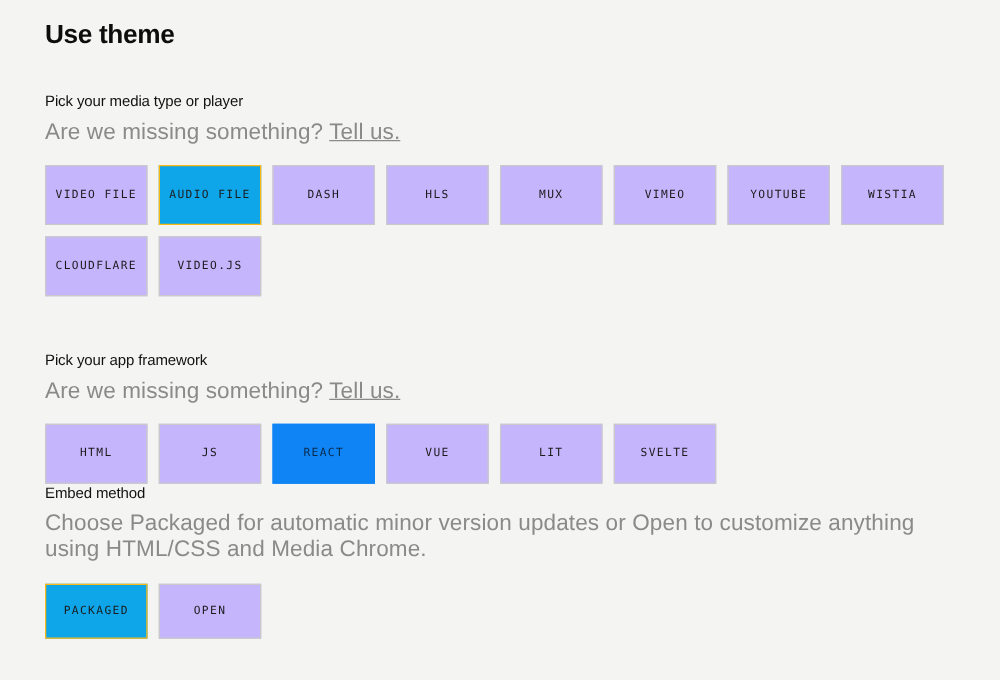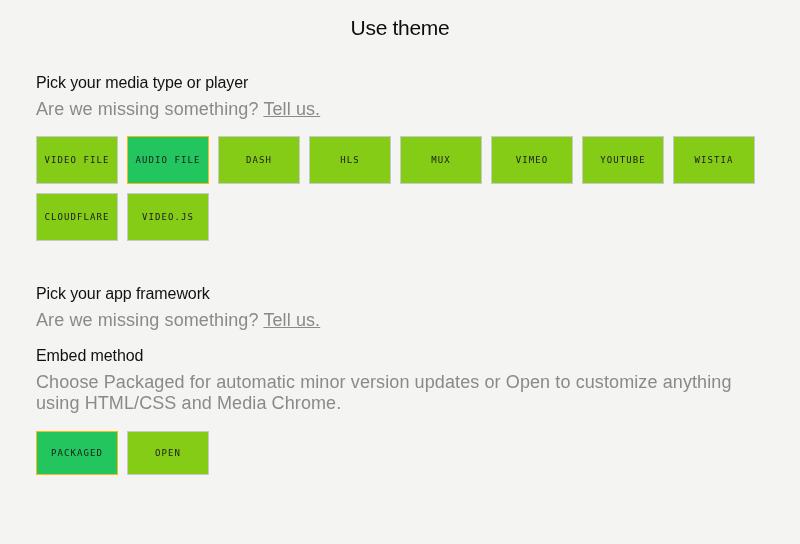--- a/index.html
+++ b/index.html
@@ -15,35 +15,34 @@
     overflow: hidden;
   }
 
   .page {
     padding: 16px 36px 0 36px;
     box-sizing: border-box;
   }
 
   .page-title {
     font-size: 21px;
-    font-weight: normal;
+    font-weight: bold;
     letter-spacing: -0.3px;
     margin: 0 0 34px 0;
     color: #0d0d0d;
-    text-align: center;
   }
 
   .section {
     margin-bottom: 0;
   }
   .section-gap-media { margin-bottom: 44px; }
   .section-gap-framework { }
 
   .section-heading {
-    font-size: 16px;
+    font-size: 12px;
     font-weight: normal;
     color: #111111;
     margin: 0 0 7px 0;
     letter-spacing: -0.1px;
   }
 
   .section-sub {
     font-size: 18px;
     color: #8a8a8a;
     margin: 0 0 16px 0;
@@ -58,37 +57,37 @@
   .btn-row {
     display: flex;
     flex-wrap: wrap;
     gap: 9px;
   }
 
   .opt-btn {
     width: 82px;
     height: 48px;
     box-sizing: border-box;
-    background: #84cc16;
+    background: #c4b5fd;
     border: 1px solid #c9c9c9;
     display: flex;
     align-items: center;
     justify-content: center;
     font-family: "DejaVu Sans Mono", monospace;
     font-size: 9px;
     letter-spacing: 1.1px;
     color: #1b1b1b;
     cursor: pointer;
     user-select: none;
     text-align: center;
     padding: 0 2px;
   }
 
   .opt-btn.sel-amber {
-    background: #22c55e;
+    background: #0ea5e9;
     border-color: #fcb813;
     color: #1b1b1b;
   }
   .opt-btn.sel-blue {
     background: #0f84f5;
     border-color: #0f84f5;
     color: #0b2a4a;
   }
 
   .embed-row .opt-btn {
@@ -128,20 +127,28 @@
       <div class="opt-btn">VIDEO.JS</div>
     </div>
   </div>
 
   <div class="section section-gap-framework">
     <h2 class="section-heading">Pick your app framework</h2>
     <p class="section-sub">
       <span>Are we missing something?</span>
       <span class="link">Tell us.</span>
     </p>
+    <div class="btn-row">
+      <div class="opt-btn">HTML</div>
+      <div class="opt-btn">JS</div>
+      <div class="opt-btn sel-blue">REACT</div>
+      <div class="opt-btn">VUE</div>
+      <div class="opt-btn">LIT</div>
+      <div class="opt-btn">SVELTE</div>
+    </div>
   </div>
 
   <div class="section">
     <h2 class="section-heading">Embed method</h2>
     <p class="embed-desc">
       <span>Choose </span><span class="strong">Packaged</span><span> for automatic minor version updates or </span><span class="strong">Open</span><span> to customize </span><span class="ital">anything</span><span> using HTML/CSS and </span><span class="link">Media Chrome</span><span>.</span>
     </p>
     <div class="btn-row embed-row">
       <div class="opt-btn sel-amber">PACKAGED</div>
       <div class="opt-btn">OPEN</div>

